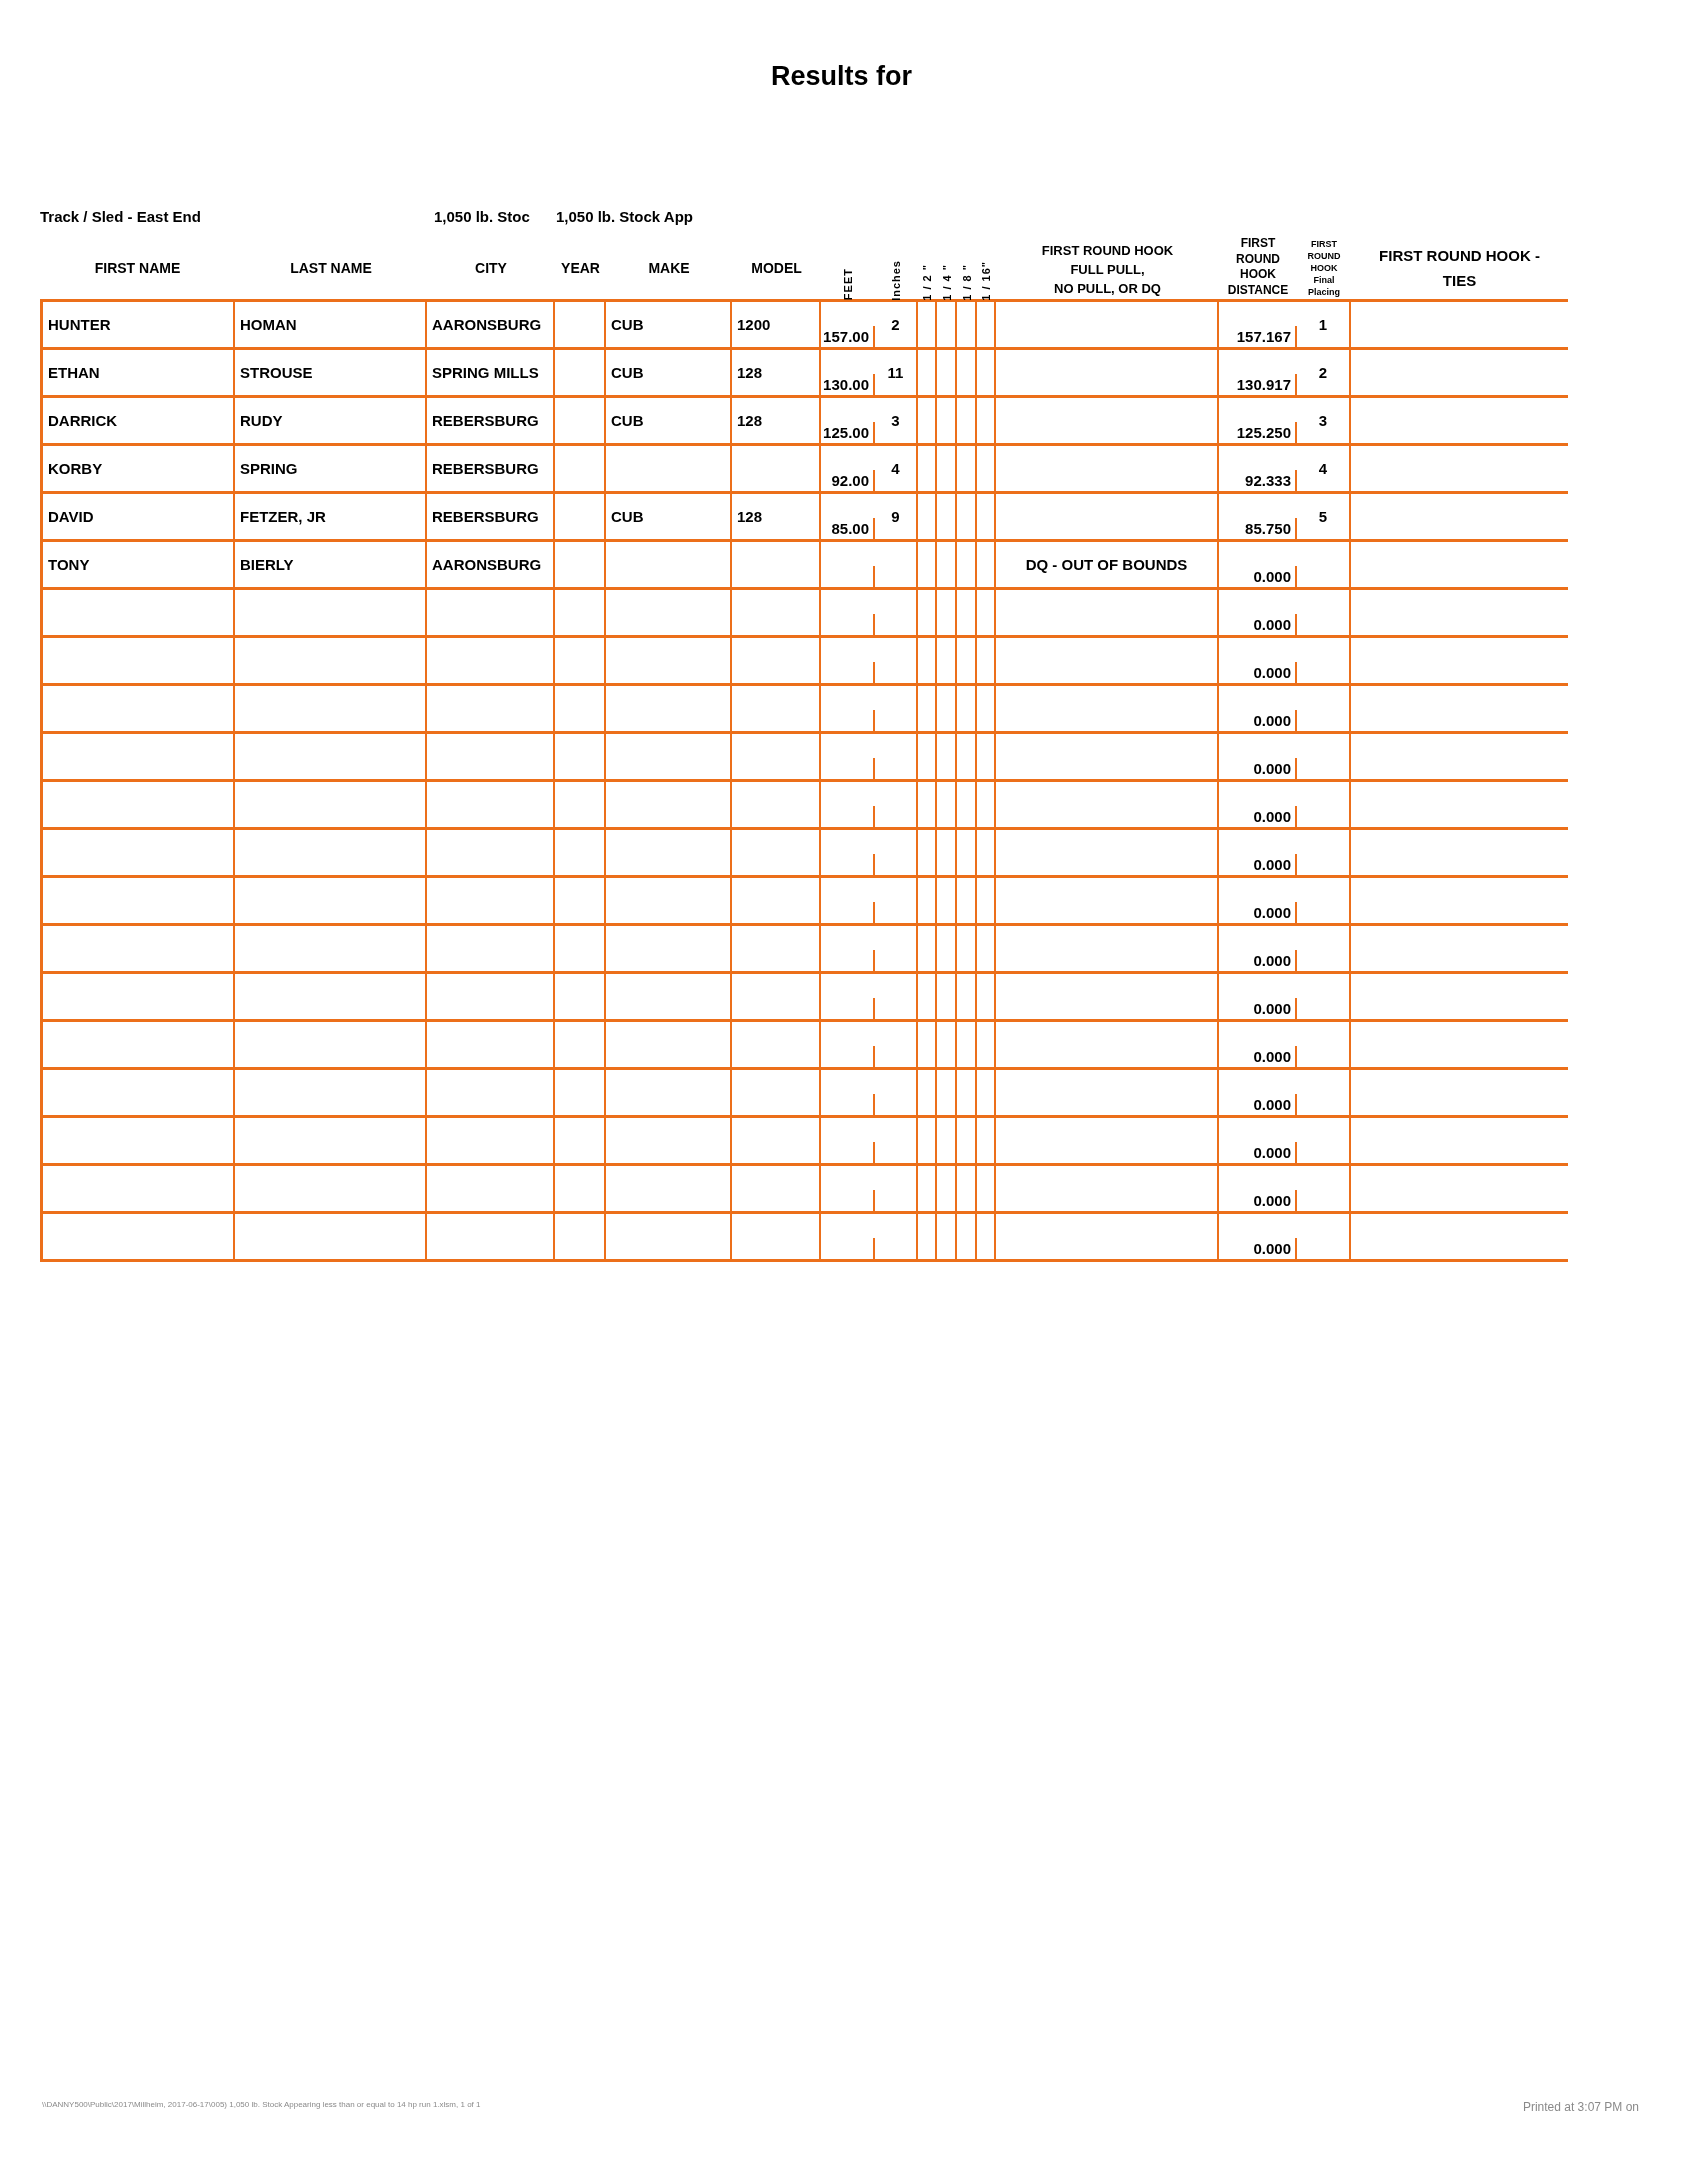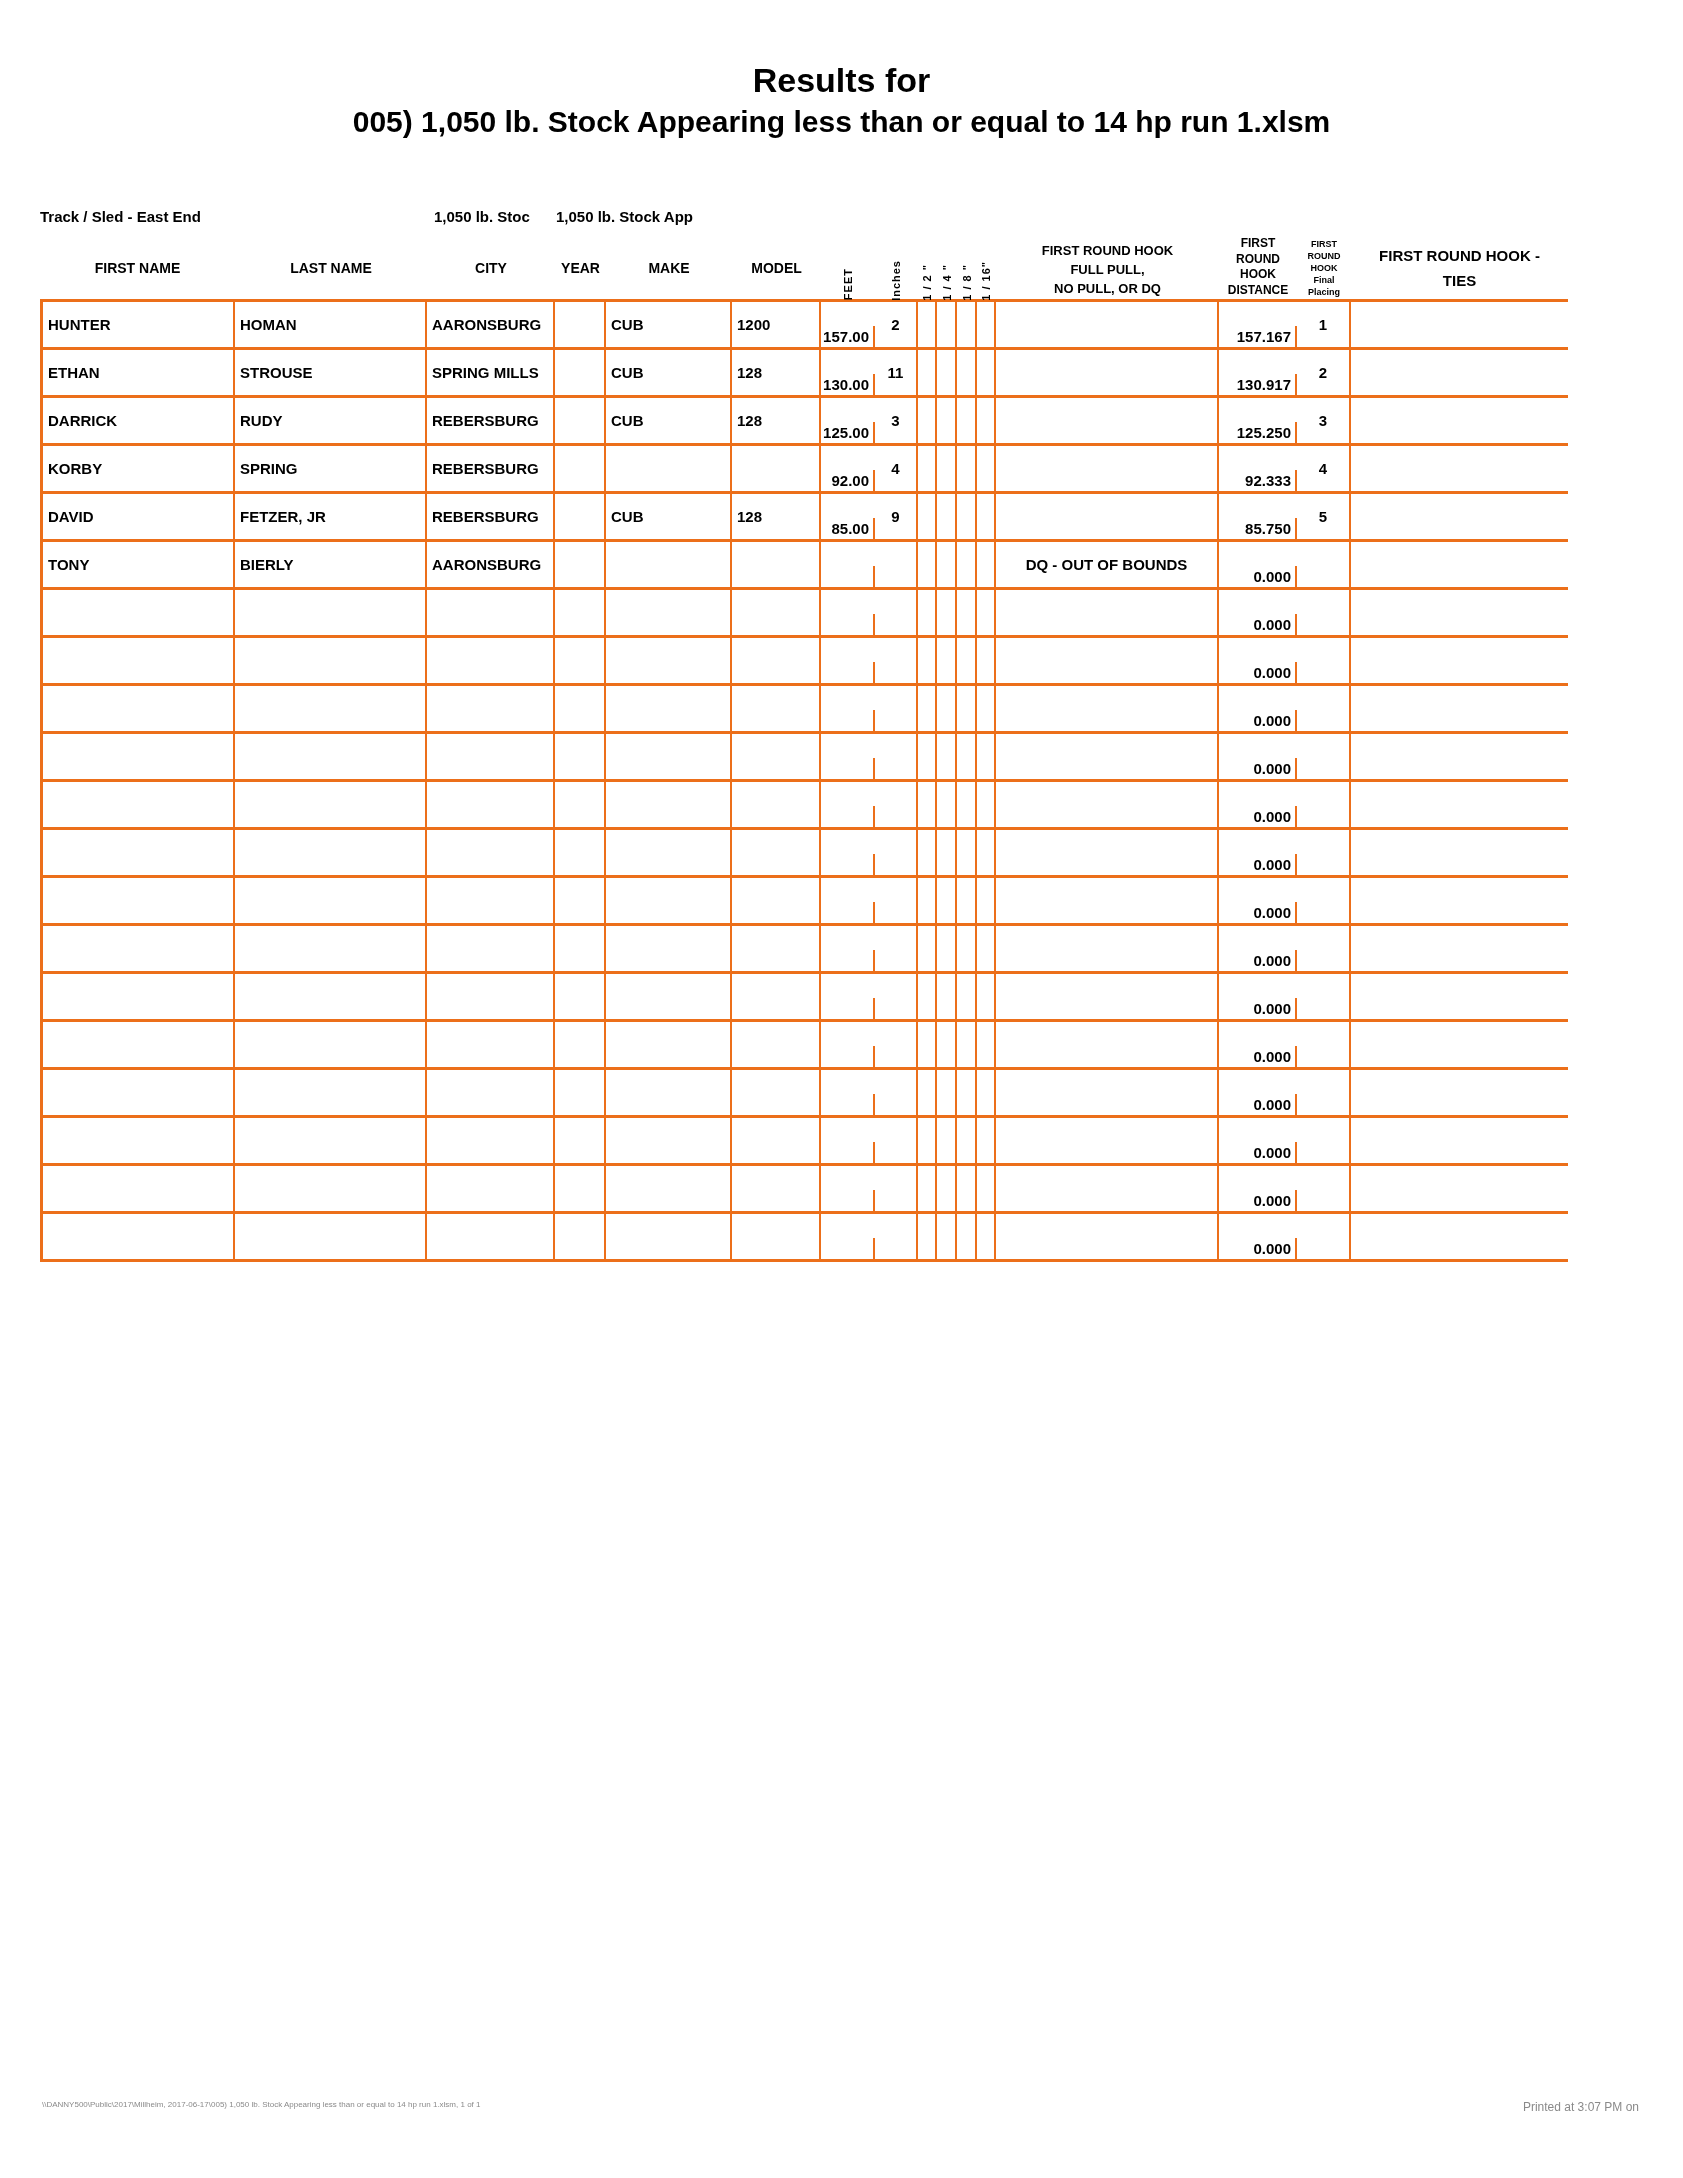--- a/index.html
+++ b/index.html
@@ -5,21 +5,21 @@
   :root{
     --orange:#EC6F1A;
     --cols:195px 192px 128px 51px 126px 89px 54px 43px 19px 20px 20px 19px 223px 78px 54px 217px;
   }
   html,body{margin:0;padding:0;background:#fff;}
   .page{
     position:relative;width:1683px;height:2178px;background:#ffffff;
     font-family:"Liberation Sans", sans-serif;color:#000;overflow:hidden;
   }
   .title1{position:absolute;top:61px;left:0;width:100%;text-align:center;
-          font-size:34px;font-weight:bold;}
+          font-size:27px;font-weight:bold;}
   .title2{position:absolute;top:105px;left:0;width:100%;text-align:center;
           font-size:30px;font-weight:bold;}
   .sheet{position:absolute;left:40px;top:202px;width:1528px;}
   .meta{position:relative;height:34px;font-weight:bold;font-size:15px;}
   .meta span{position:absolute;top:6px;white-space:nowrap;}
   .meta .m-track{left:0;}
   .meta .m-short{left:394px;width:120px;overflow:hidden;}
   .meta .m-full{left:516px;text-align:right;}
   .thead{display:grid;grid-template-columns:var(--cols);height:63px;}
   .th{display:flex;justify-content:center;align-items:center;text-align:center;
@@ -45,21 +45,20 @@
   .align-center{justify-content:center;}
   .footer-left{position:absolute;left:42px;top:2100px;font-size:8px;color:#8a8a8a;white-space:nowrap;}
   .footer-right{position:absolute;right:44px;top:2100px;font-size:12px;color:#8a8a8a;white-space:nowrap;}
 </style>
 </head>
 <body>
 
 <div class="page">
 
   <div class="title1">Results for</div>
-  <div class="title2">005) 1,050 lb. Stock Appearing less than or equal to 14 hp run 1.xlsm</div>
 
   <div class="sheet">
 
     <div class="meta">
       <span class="m-track">Track / Sled - East End</span>
       <span class="m-short">1,050 lb. Stoc</span>
       <span class="m-full">1,050 lb. Stock App</span>
     </div>
 
     <div class="thead">

